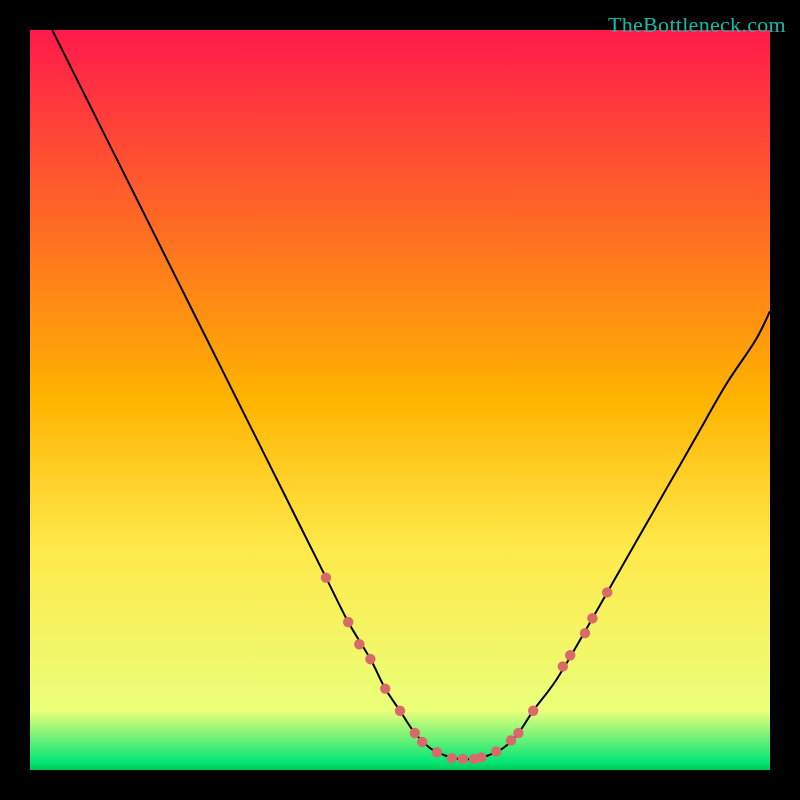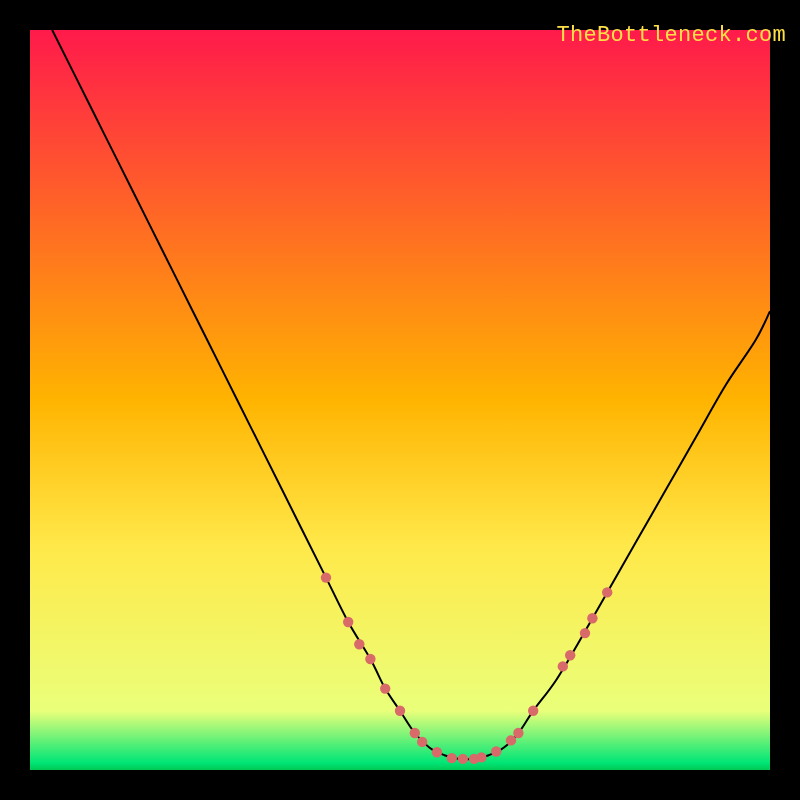--- a/index.html
+++ b/index.html
@@ -24,26 +24,26 @@
     width: 740px;
     height: 740px;
   }
   .plot-svg {
     display: block;
     width: 740px;
     height: 740px;
   }
   .watermark {
     position: absolute;
-    top: 23px;
+    top: 12px;
     right: 14px;
-    color: #fde047;
+    color: #14b8a6;
     font-size: 22px;
     letter-spacing: 0.3px;
-    font-family: Liberation Mono, monospace;
+    font-family: Liberation Serif, serif;
     user-select: none;
   }
 </style>
 </head>
 <body>
 
 <div class="stage">
 
   <div class="plot-area">
     <svg class="plot-svg" viewBox="0 0 740 740" preserveAspectRatio="none">

